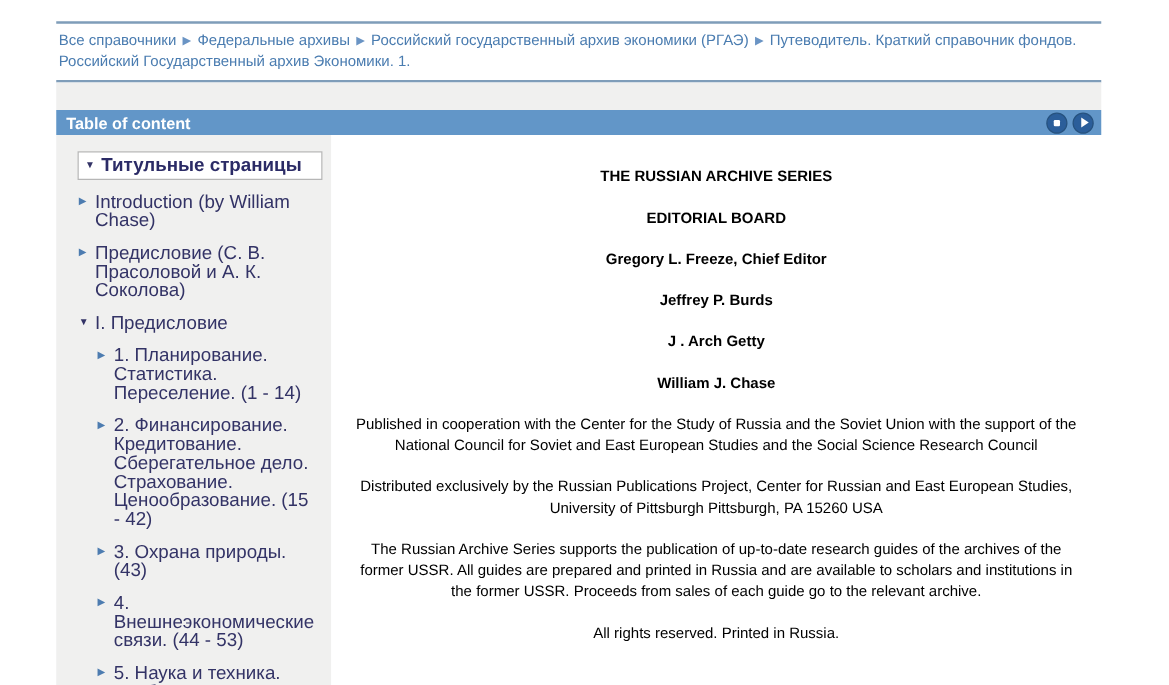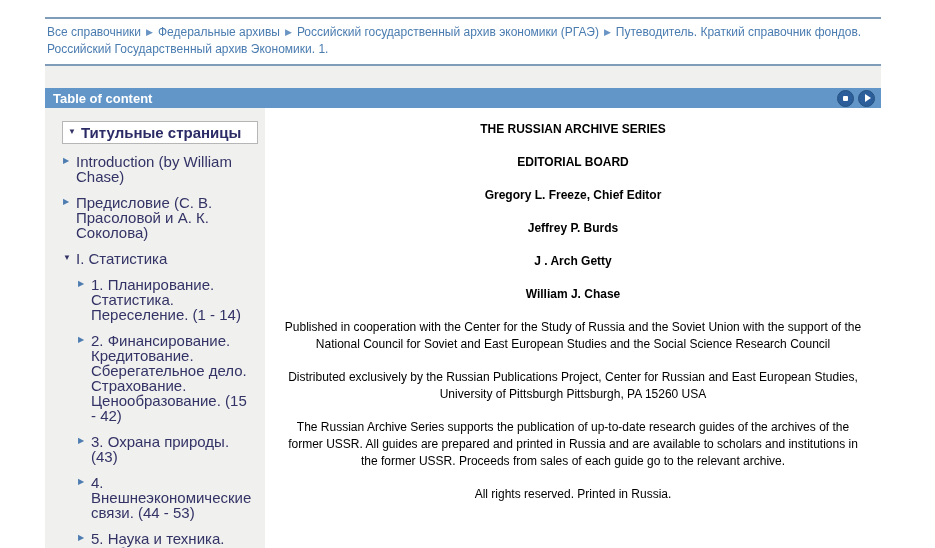--- a/index.html
+++ b/index.html
@@ -117,21 +117,21 @@
     width: 196px;
   }
   .tree-item.selected .lbl {
     font-weight: bold;
     color: #2b2b66;
   }
 
   .heading {
     font-weight: bold;
     line-height: 17px;
-    margin: 0 auto 16px auto;
+    margin: 12px auto 16px auto;
     max-width: 580px;
   }
   .paragraph {
     line-height: 17px;
     margin: 0 auto 16px auto;
     max-width: 580px;
   }
 </style>
 </head>
 <body>
@@ -171,21 +171,21 @@
         <span class="lbl">Introduction (by William Chase)</span>
       </div>
 
       <div class="tree-item">
         <span class="tri">▶</span>
         <span class="lbl">Предисловие (С. В. Прасоловой и А. К. Соколова)</span>
       </div>
 
       <div class="tree-item">
         <span class="tri open">▼</span>
-        <span class="lbl">I. Статистика</span>
+        <span class="lbl">I. Предисловие</span>
       </div>
 
       <div class="tree-item lvl1">
         <span class="tri">▶</span>
         <span class="lbl">1. Планирование. Статистика. Переселение. (1 - 14)</span>
       </div>
 
       <div class="tree-item lvl1">
         <span class="tri">▶</span>
         <span class="lbl">2. Финансирование. Кредитование. Сберегательное дело. Страхование. Ценообразование. (15 - 42)</span>

